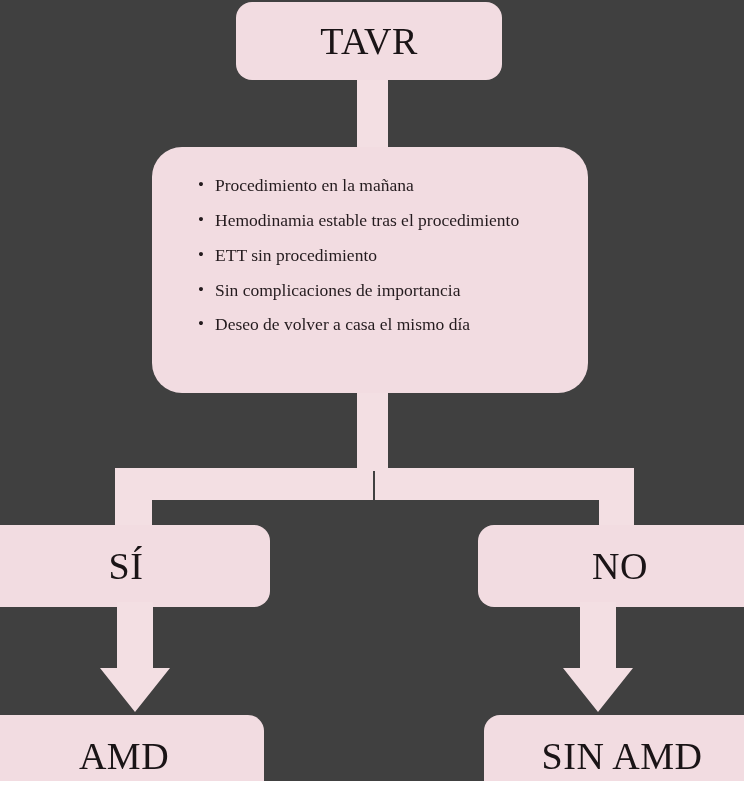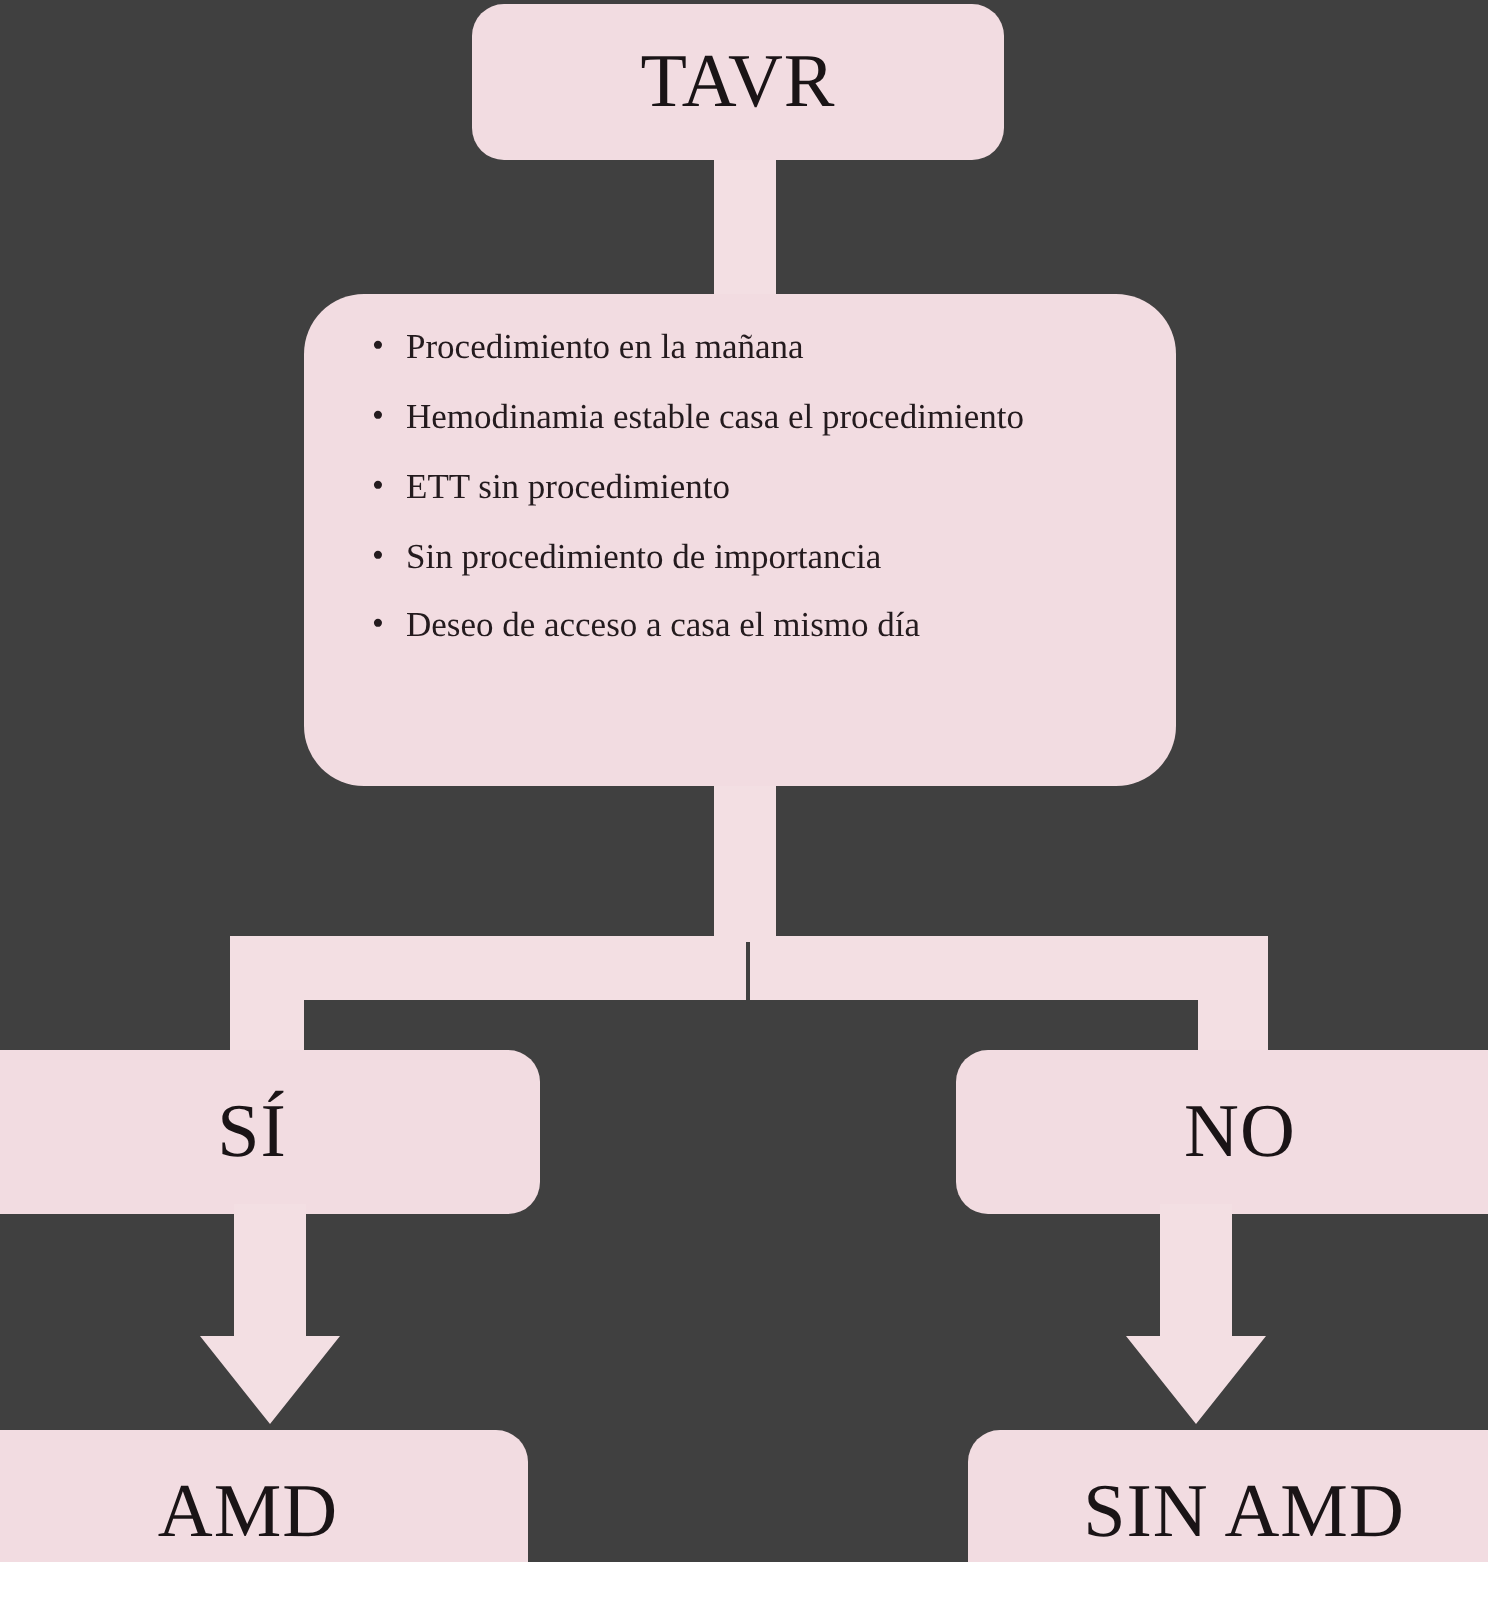--- a/index.html
+++ b/index.html
@@ -53,21 +53,21 @@
   #node-criteria {
     left: 152px;
     top: 147px;
     width: 436px;
     height: 246px;
     border-radius: 30px;
     display: block;
     padding: 14px 0 0 0;
   }
   #node-criteria ul {
-    margin: 4px;
+    margin: 16px;
     padding: 0 10px 0 30px;
     list-style: none;
   }
   #node-criteria li {
     position: relative;
     font-size: 17.5px;
     line-height: 1.02;
     color: #241b1e;
     padding: 0 0 0 17px;
     margin: 0 0 17px 0;
@@ -197,24 +197,24 @@
   <div class="connector" id="conn-drop-left"></div>
   <div class="connector" id="conn-drop-right"></div>
 
   <div class="node" id="node-tavr">
     <span class="node-title">TAVR</span>
   </div>
 
   <div class="node" id="node-criteria">
     <ul>
       <li>Procedimiento en la mañana</li>
-      <li>Hemodinamia estable casa el procedimiento</li>
+      <li>Hemodinamia estable tras el procedimiento</li>
       <li>ETT sin procedimiento</li>
-      <li>Sin procedimiento de importancia</li>
-      <li>Deseo de acceso a casa el mismo día</li>
+      <li>Sin complicaciones de importancia</li>
+      <li>Deseo de volver a casa el mismo día</li>
     </ul>
   </div>
 
   <div class="node" id="node-yes">
     <span class="node-title">SÍ</span>
   </div>
 
   <div class="node" id="node-no">
     <span class="node-title">NO</span>
   </div>

